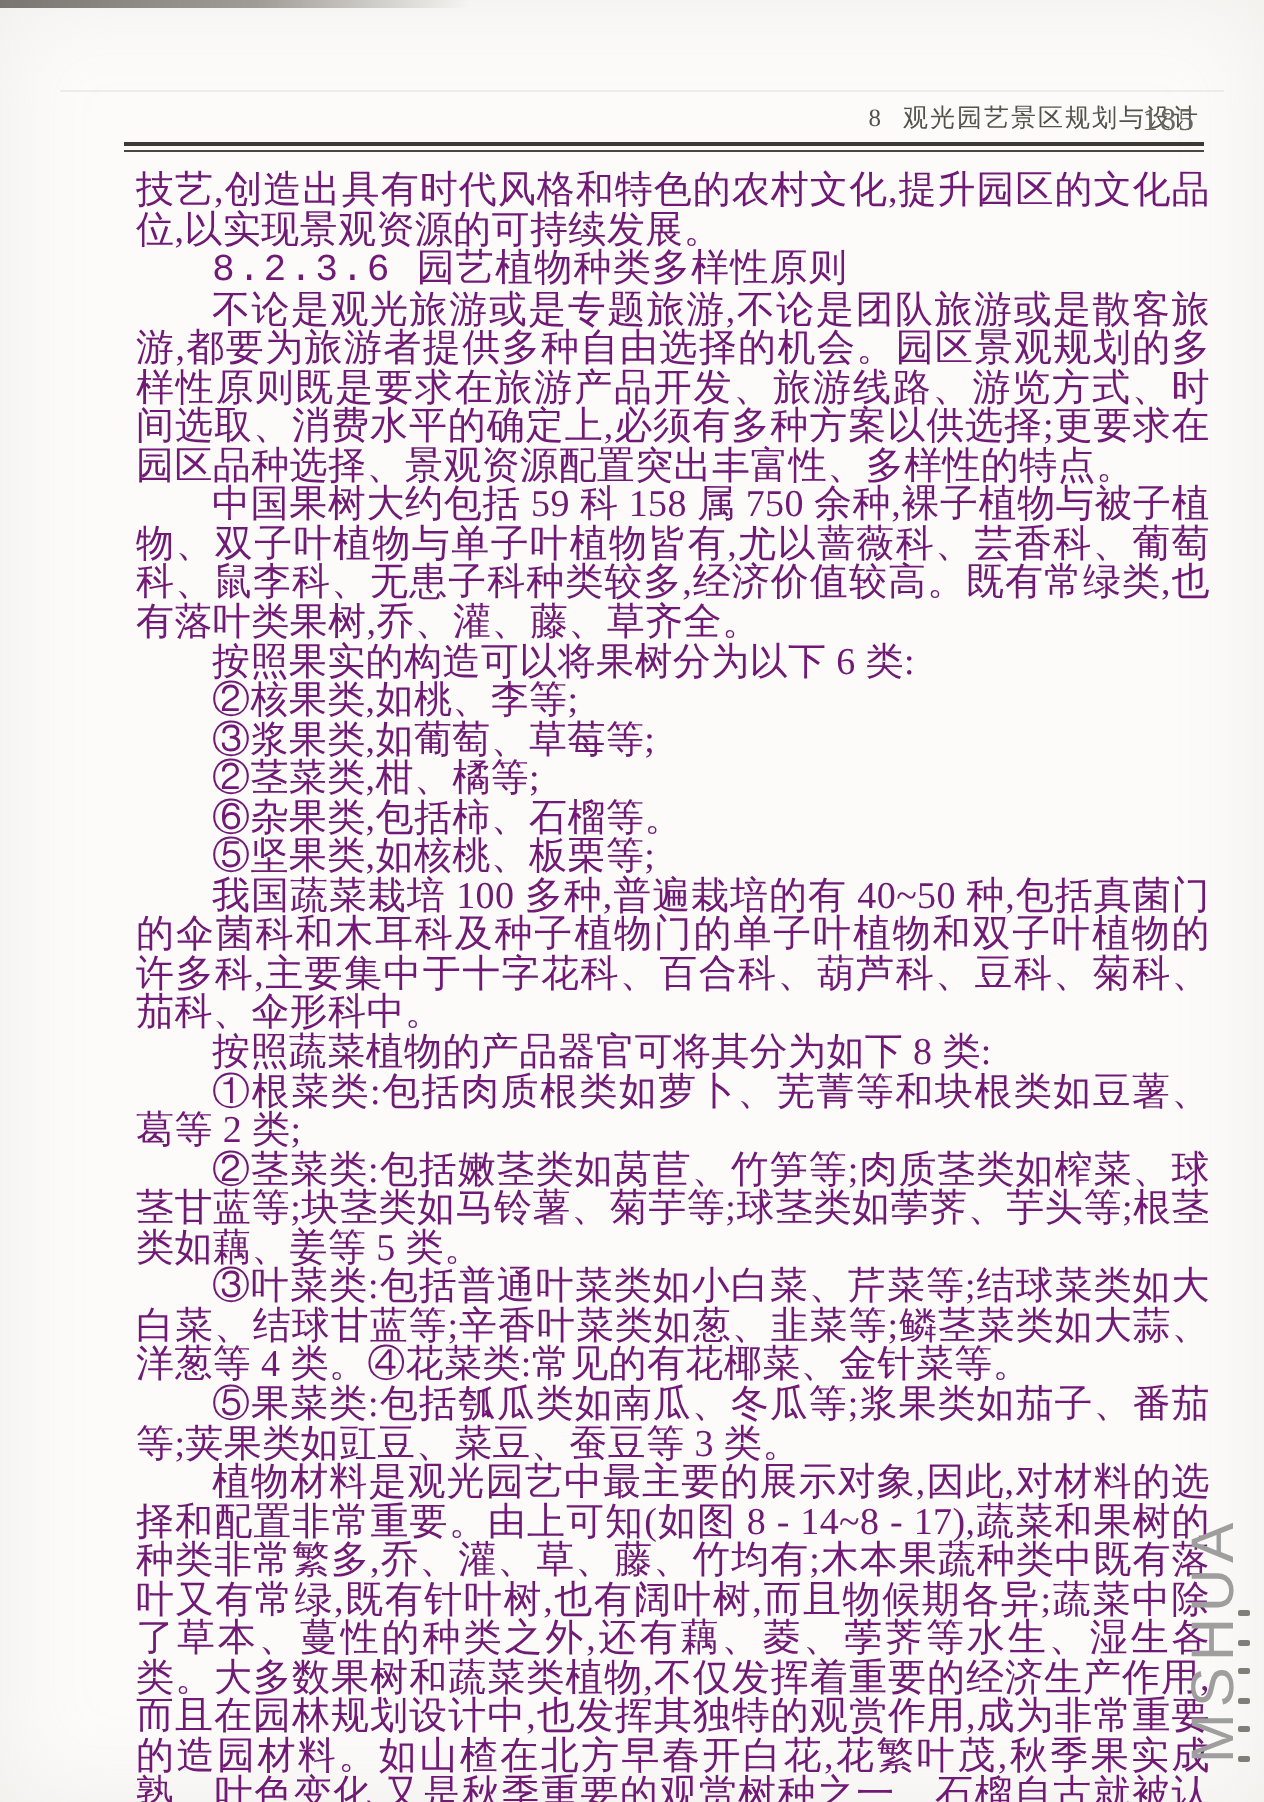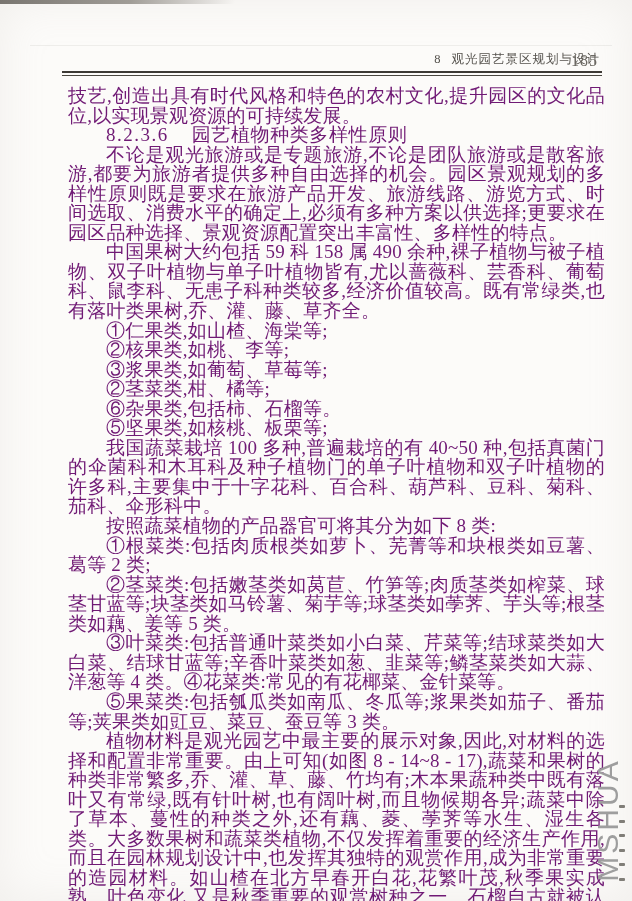--- a/index.html
+++ b/index.html
@@ -44,21 +44,21 @@
   }
   .content{
     position:absolute;top:86px;left:68px;width:537px;
     font-size:19px;line-height:19.55px;color:#701a75;
     text-align:justify;
     letter-spacing:.2px;
   }
   .content p{margin:0;padding:0;word-break:break-all;}
   .indent{text-indent:2em;}
   .section-heading{text-indent:2em;letter-spacing:.6px;}
-  .section-heading .sec-no{margin-right:23px;letter-spacing:1.5px;}
+  .section-heading .sec-no{margin-right:12px;letter-spacing:1.5px;font-family:Liberation Mono, monospace;}
   .watermark{
     position:absolute;left:545px;top:802px;width:125px;height:36px;
     transform:rotate(-90deg);transform-origin:center center;
     font-family:"Liberation Sans","DejaVu Sans",sans-serif;
     font-size:30px;letter-spacing:3px;color:#9e9e9e;font-weight:400;
     text-align:center;line-height:36px;
   }
   .edge-marks{
     position:absolute;right:7px;top:805px;width:6px;height:76px;
     display:flex;flex-direction:column;justify-content:space-between;
@@ -84,22 +84,22 @@
 
   <div class="head-rule-thick"></div>
   <div class="head-rule-thin"></div>
 
   <div class="content">
     <p>技艺,创造出具有时代风格和特色的农村文化,提升园区的文化品位,以实现景观资源的可持续发展。</p>
     <p class="section-heading">
       <span class="sec-no">8.2.3.6</span><span>园艺植物种类多样性原则</span>
     </p>
     <p class="indent">不论是观光旅游或是专题旅游,不论是团队旅游或是散客旅游,都要为旅游者提供多种自由选择的机会。园区景观规划的多样性原则既是要求在旅游产品开发、旅游线路、游览方式、时间选取、消费水平的确定上,必须有多种方案以供选择;更要求在园区品种选择、景观资源配置突出丰富性、多样性的特点。</p>
-    <p class="indent">中国果树大约包括 59 科 158 属 490 余种,裸子植物与被子植物、双子叶植物与单子叶植物皆有,尤以蔷薇科、芸香科、葡萄科、鼠李科、无患子科种类较多,经济价值较高。既有常绿类,也有落叶类果树,乔、灌、藤、草齐全。</p>
-    <p class="indent">①仁果类,如山楂、海棠等;</p>
+    <p class="indent">中国果树大约包括 59 科 158 属 750 余种,裸子植物与被子植物、双子叶植物与单子叶植物皆有,尤以蔷薇科、芸香科、葡萄科、鼠李科、无患子科种类较多,经济价值较高。既有常绿类,也有落叶类果树,乔、灌、藤、草齐全。</p>
+    <p class="indent">按照果实的构造可以将果树分为以下 6 类:</p>
     <p class="indent">②核果类,如桃、李等;</p>
     <p class="indent">③浆果类,如葡萄、草莓等;</p>
     <p class="indent">②茎菜类,柑、橘等;</p>
     <p class="indent">⑥杂果类,包括柿、石榴等。</p>
     <p class="indent">⑤坚果类,如核桃、板栗等;</p>
     <p class="indent">我国蔬菜栽培 100 多种,普遍栽培的有 40~50 种,包括真菌门的伞菌科和木耳科及种子植物门的单子叶植物和双子叶植物的许多科,主要集中于十字花科、百合科、葫芦科、豆科、菊科、茄科、伞形科中。</p>
     <p class="indent">按照蔬菜植物的产品器官可将其分为如下 8 类:</p>
     <p class="indent">①根菜类:包括肉质根类如萝卜、芜菁等和块根类如豆薯、葛等 2 类;</p>
     <p class="indent">②茎菜类:包括嫩茎类如莴苣、竹笋等;肉质茎类如榨菜、球茎甘蓝等;块茎类如马铃薯、菊芋等;球茎类如荸荠、芋头等;根茎类如藕、姜等 5 类。</p>
     <p class="indent">③叶菜类:包括普通叶菜类如小白菜、芹菜等;结球菜类如大白菜、结球甘蓝等;辛香叶菜类如葱、韭菜等;鳞茎菜类如大蒜、洋葱等 4 类。④花菜类:常见的有花椰菜、金针菜等。</p>

